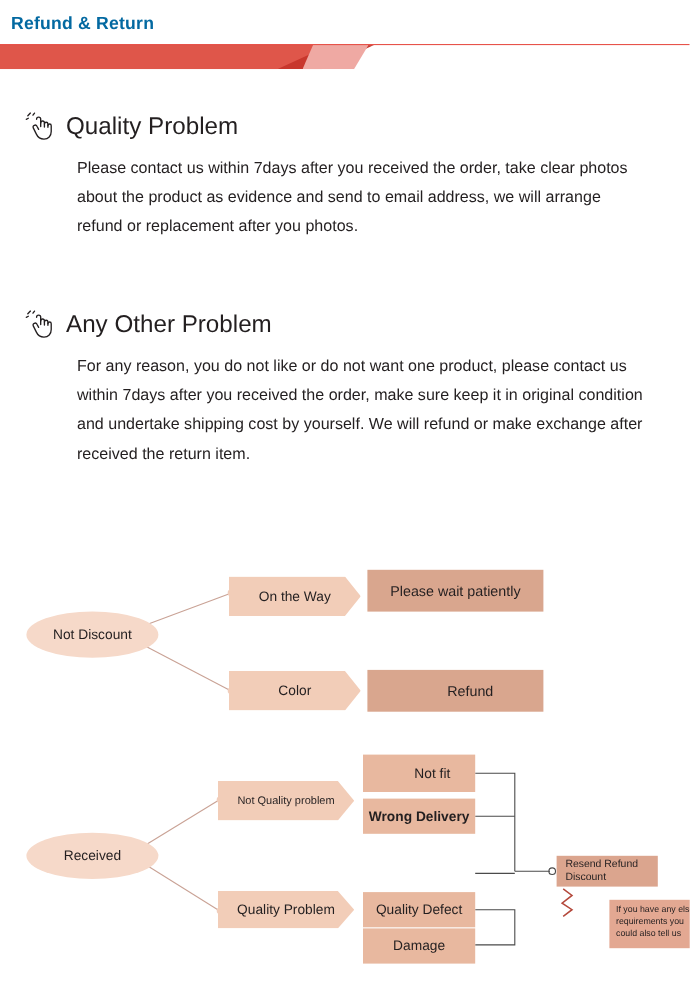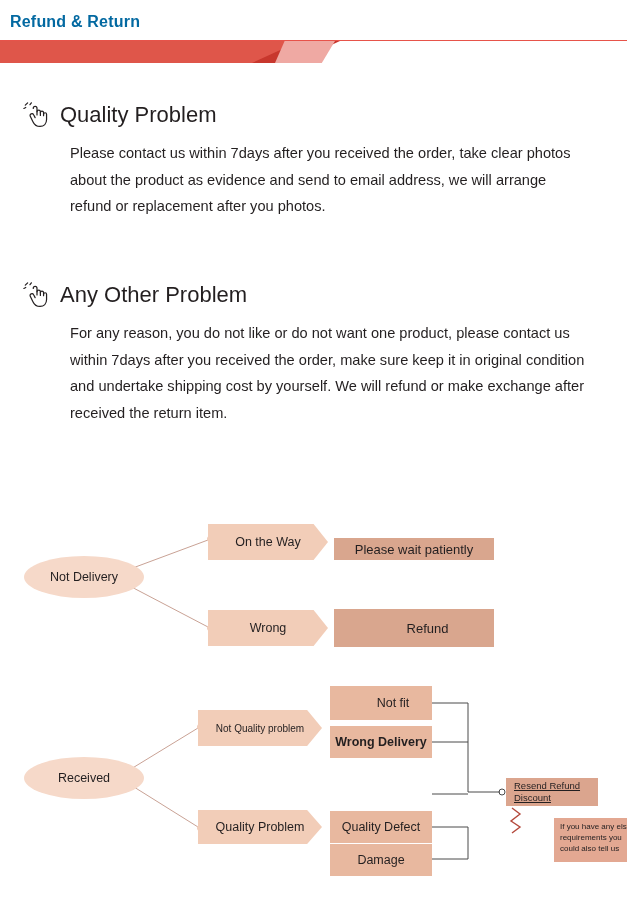--- a/index.html
+++ b/index.html
@@ -161,21 +161,20 @@
     align-items: flex-start;
     justify-content: flex-start;
   }
   .resend {
     background: #dba58e;
     font-size: 9.5px;
     line-height: 1.3;
     text-align: left;
     justify-content: flex-start;
     padding-left: 8px;
-    text-decoration: underline;
   }
 </style>
 </head>
 <body>
 
 <div class="header">
   <div class="header-title">Refund &amp; Return</div>
   <div class="header-rule"></div>
   <div class="header-band">
     <div class="band-shape"></div>
@@ -237,27 +236,27 @@
     <path d="M432 233 L468 233 L468 322" stroke="#4a4a4a" stroke-width="1" fill="none"></path>
     <path d="M432 272 L468 272" stroke="#4a4a4a" stroke-width="1" fill="none"></path>
     <path d="M432 324 L468 324" stroke="#4a4a4a" stroke-width="1" fill="none"></path>
     <path d="M432 357 L468 357 L468 389 L432 389" stroke="#4a4a4a" stroke-width="1" fill="none"></path>
     <path d="M468 322 L500 322" stroke="#4a4a4a" stroke-width="1" fill="none"></path>
     <circle cx="502" cy="322" r="3" fill="none" stroke="#4a4a4a" stroke-width="1"></circle>
 
     <path d="M512 338 l8 6 l-9 7 l9 6 l-8 6" stroke="#b4493c" stroke-width="1.4" fill="none"></path>
   </svg>
 
-  <div class="node ellipse" style="left:24px; top:86px; width:120px; height:42px;">Not  Delivery</div>
+  <div class="node ellipse" style="left:24px; top:86px; width:120px; height:42px;">Not  Discount</div>
 
   <div class="node arrowbox" style="left:208px; top:40px; width:120px; height:36px; clip-path: polygon(0 0, 88% 0, 100% 50%, 88% 100%, 0 100%); margin-top: 14px;">On the Way</div>
 
-  <div class="node arrowbox" style="left:208px; top:140px; width:120px; height:36px; clip-path: polygon(0 0, 88% 0, 100% 50%, 88% 100%, 0 100%);">Wrong</div>
-
-  <div class="node rectbox" style="left:334px; top:68px; width:160px; height:22px;text-align:right;">Please wait patiently</div>
+  <div class="node arrowbox" style="left:208px; top:140px; width:120px; height:36px; clip-path: polygon(0 0, 88% 0, 100% 50%, 88% 100%, 0 100%);">Color</div>
+
+  <div class="node rectbox" style="left:334px; top:48px; width:160px; height:38px;text-align:right;">Please wait patiently</div>
 
   <div class="node rectbox" style="left:334px; top:139px; width:160px; height:38px;padding-left:27px;">Refund</div>
 
   <div class="node ellipse" style="left:24px; top:287px; width:120px; height:42px;">Received</div>
 
   <div class="node arrowbox arrow-sm" style="left:198px; top:240px; width:124px; height:36px; clip-path: polygon(0 0, 88% 0, 100% 50%, 88% 100%, 0 100%);">Not Quality problem</div>
 
   <div class="node arrowbox" style="left:198px; top:340px; width:124px; height:34px; clip-path: polygon(0 0, 88% 0, 100% 50%, 88% 100%, 0 100%);">Quality Problem</div>
 
   <div class="node rect-light" style="left:330px; top:216px; width:102px; height:34px;padding-left:24px;">Not fit</div>

